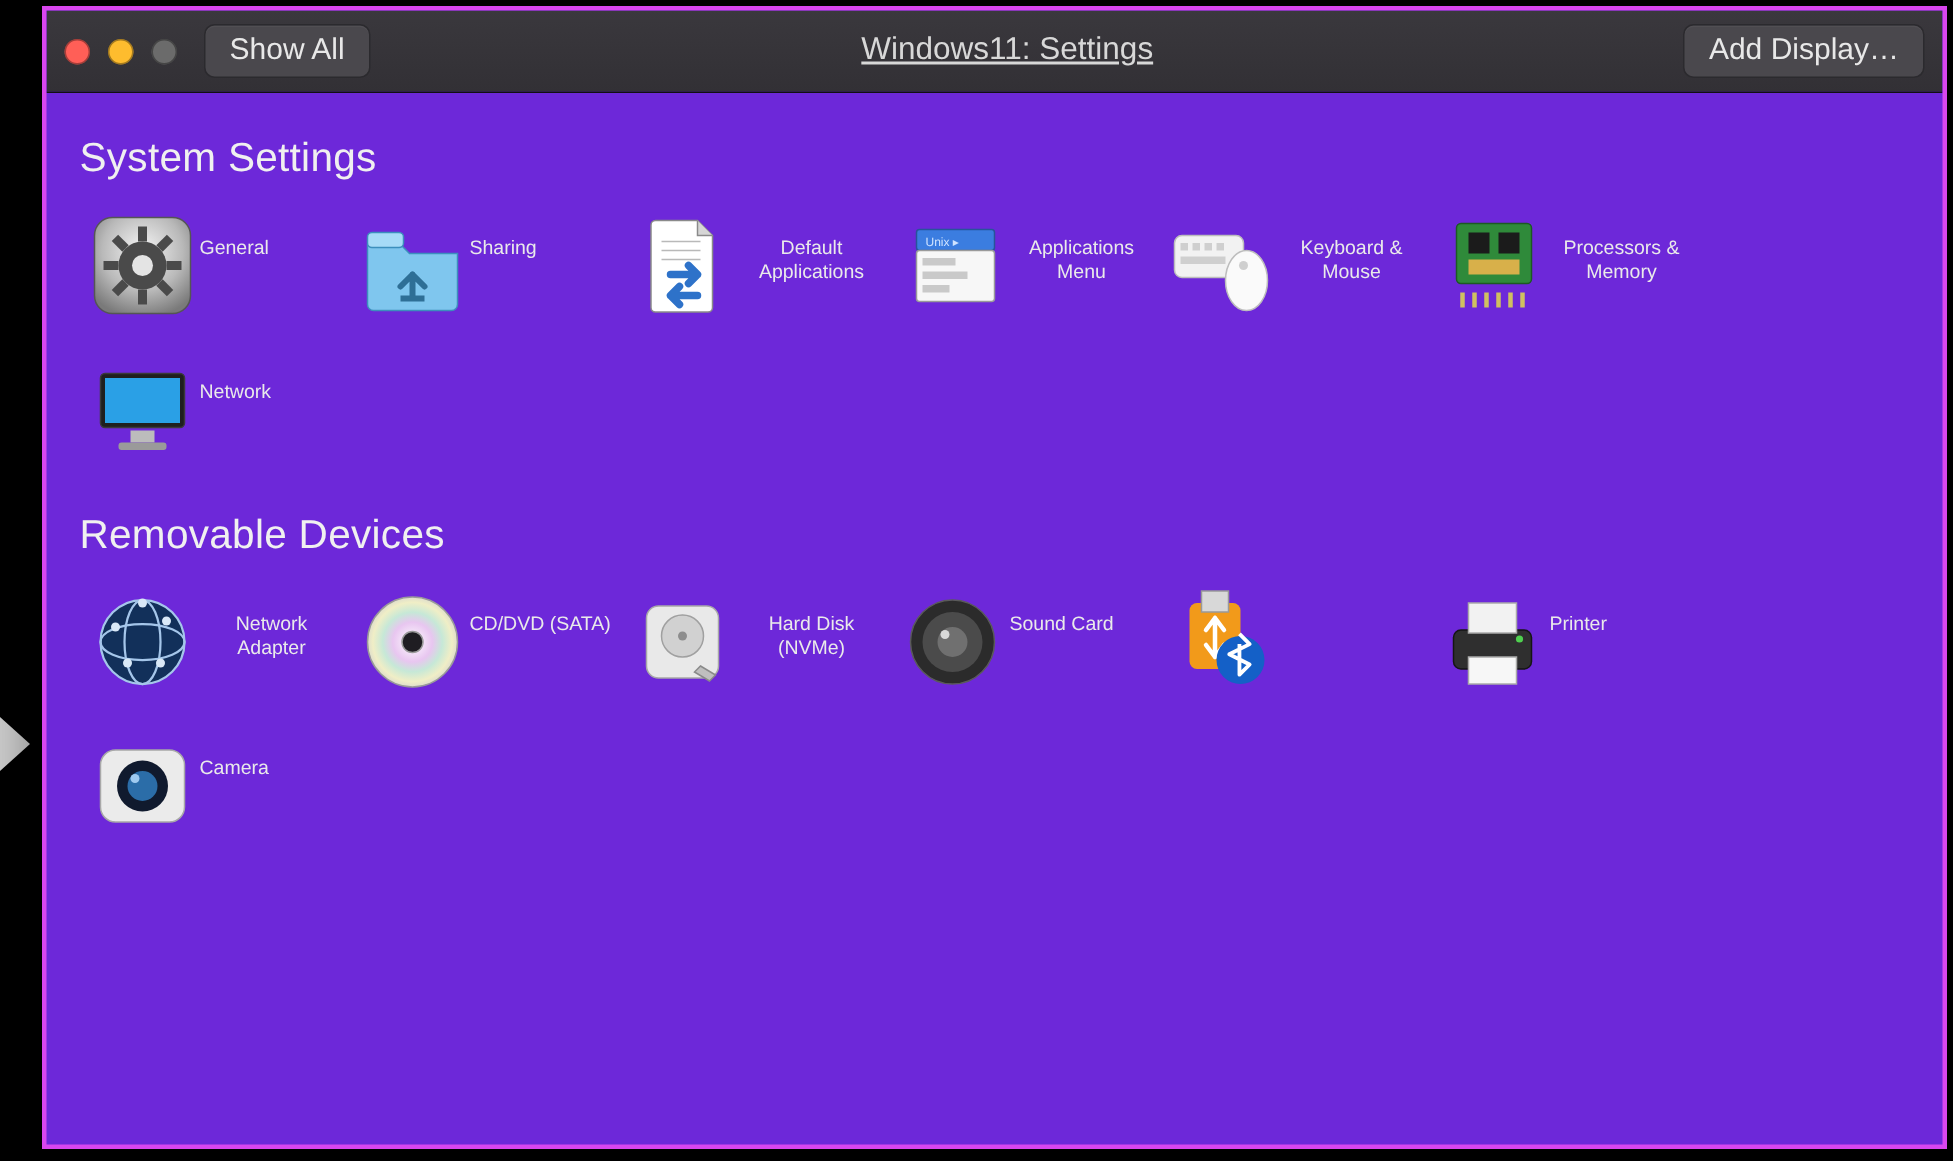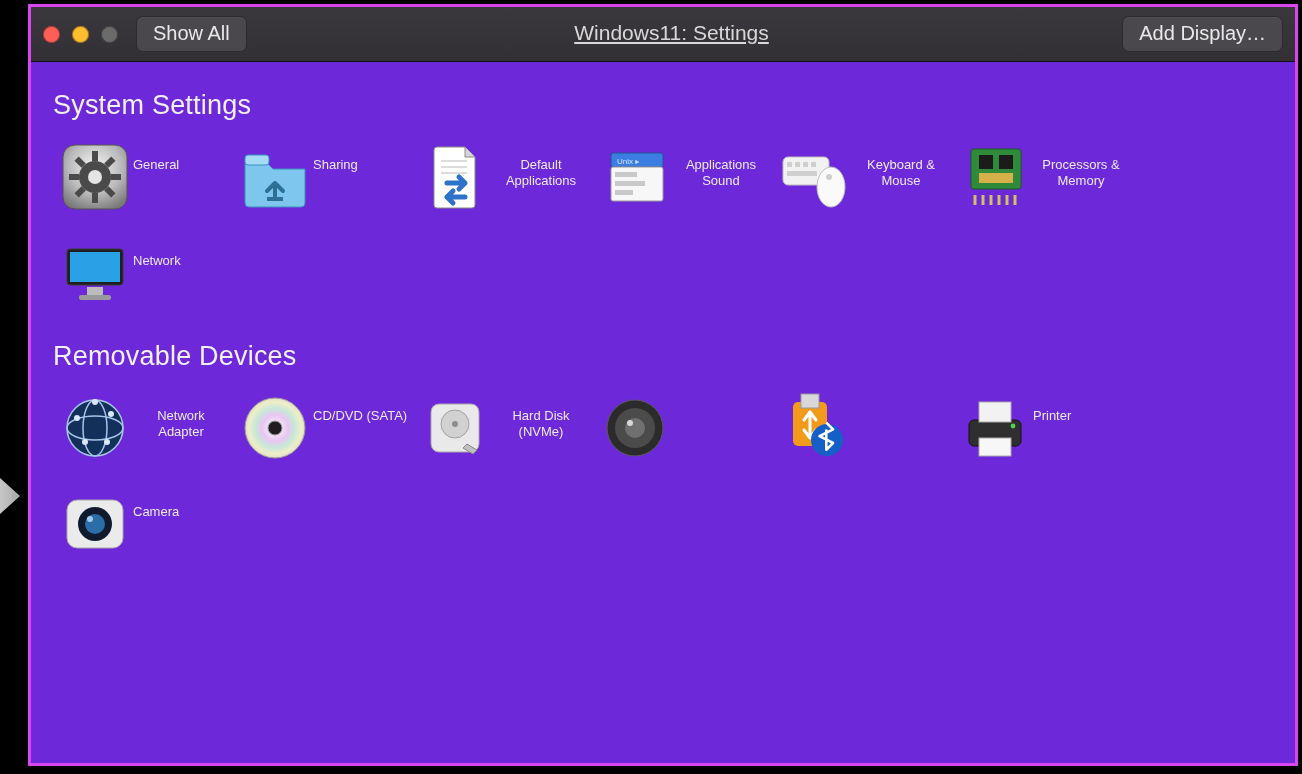--- a/index.html
+++ b/index.html
@@ -218,21 +218,21 @@
         <div class="icon">
           <svg viewBox="0 0 76 76">
             <rect x="14" y="14" width="52" height="14" rx="2" fill="#3b7de0" stroke="#27549a"></rect>
             <text x="20" y="25" font-size="8" fill="#cfe3ff" font-family="Arial">Unix ▸</text>
             <rect x="14" y="28" width="52" height="34" rx="2" fill="#f7f7f7" stroke="#9a9a9a"></rect>
             <rect x="18" y="33" width="22" height="5" fill="#c9c9c9"></rect>
             <rect x="18" y="42" width="30" height="5" fill="#c9c9c9"></rect>
             <rect x="18" y="51" width="18" height="5" fill="#c9c9c9"></rect>
           </svg>
         </div>
-        <div class="label">Applications Sound</div>
+        <div class="label">Applications Menu</div>
       </div>
 
       <div class="item">
         <div class="icon">
           <svg viewBox="0 0 76 76">
             <rect x="6" y="18" width="46" height="28" rx="5" fill="#f2f2f2" stroke="#bdbdbd"></rect>
             <g fill="#cfcfcf">
                 <rect x="10" y="23" width="5" height="5"></rect>
                 <rect x="18" y="23" width="5" height="5"></rect>
                 <rect x="26" y="23" width="5" height="5"></rect>
@@ -337,20 +337,21 @@
 
       <div class="item">
         <div class="icon">
           <svg viewBox="0 0 76 76">
             <circle cx="38" cy="38" r="28" fill="#2b2b2b" stroke="#5a5a5a"></circle>
             <circle cx="38" cy="38" r="20" fill="#4b4b4b"></circle>
             <circle cx="38" cy="38" r="10" fill="#707070"></circle>
             <circle cx="33" cy="33" r="3" fill="#d8d8d8"></circle>
           </svg>
         </div>
+        <div class="label">Sound Card</div>
       </div>
 
       <div class="item">
         <div class="icon">
           <svg viewBox="0 0 76 76">
             <rect x="16" y="12" width="34" height="44" rx="5" fill="#f29a1a"></rect>
             <rect x="24" y="4" width="18" height="14" fill="#d8d8d8" stroke="#999"></rect>
             <path d="M33 22 v26 M33 22 l-6 8 m6-8 l6 8 M33 48 l-6 -8 m6 8 l6 -8" stroke="#fff" stroke-width="3" fill="none" stroke-linecap="round"></path>
             <circle cx="50" cy="50" r="16" fill="#1460c7"></circle>
             <path d="M50 38 v24 l8-8-16-8 16-8-8-8" fill="none" stroke="#fff" stroke-width="3" stroke-linejoin="round" transform="translate(0 2) scale(.85) translate(8 6)"></path>

